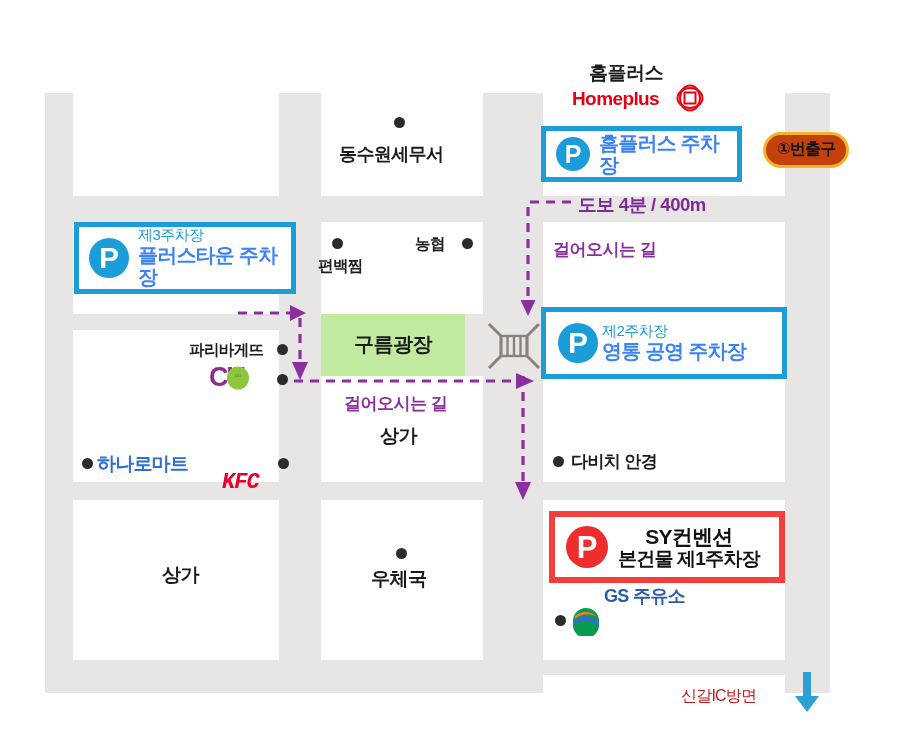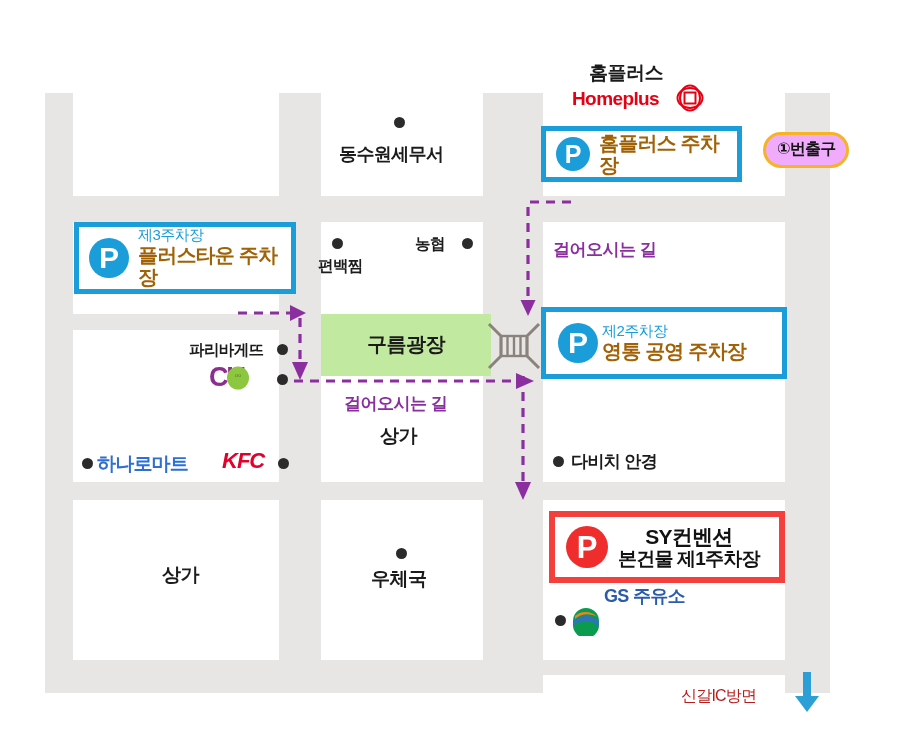--- a/index.html
+++ b/index.html
@@ -66,21 +66,21 @@
     flex:0 0 auto;
     border-radius:50%;
     display:flex;align-items:center;justify-content:center;
     color:#fff;font-weight:bold;
     font-family:"Liberation Sans",sans-serif;
   }
   .pcircle.blue{background:#1b9dd9;}
   .pcircle.red{background:#ef2d2d;}
   .ptexts{display:flex;flex-direction:column;justify-content:center;line-height:1.12;}
   .psub{font-size:15px;font-weight:normal;color:#1b9dd9;letter-spacing:-.6px;}
-  .pmain{font-size:20px;font-weight:bold;color:#a16207;letter-spacing:-.8px;}
+  .pmain{font-size:20px;font-weight:bold;color:#3b82f6;letter-spacing:-.8px;}
   .pmain-red{font-size:21px;font-weight:bold;color:#121212;letter-spacing:-.8px;}
   .psub-red{font-size:19px;font-weight:bold;color:#121212;letter-spacing:-.8px;}
   
   .route{position:absolute;pointer-events:none;}
   .route-label{
     position:absolute;
     font-size:17px;font-weight:bold;color:#8b2fa0;
     white-space:nowrap;letter-spacing:-.5px;
   }
   .route-label.big{font-size:18.5px;color:#7d2b96;}
@@ -96,39 +96,40 @@
     background:#fcbf3f;color:#ffffff;
     font-size:11.5px;font-weight:bold;
     padding:2px 9px 3px;border-radius:10px;
     letter-spacing:-.8px;margin-bottom:1px;
   }
   .station-name{
     font-size:21px;font-weight:bold;color:#141414;letter-spacing:-1.2px;
   }
   .exit{
     position:absolute;
-    border:3px solid #f7b323;background:#f0abfc;
+    border:3px solid #f7b323;background:#c2410c;
     border-radius:18px;
     padding:4px 11px 5px;
     font-size:16px;font-weight:bold;color:#141414;
     letter-spacing:-.8px;white-space:nowrap;
   }
   
   .hp-ko{
     position:absolute;font-size:19px;font-weight:bold;color:#1b1b1b;
     letter-spacing:-.5px;white-space:nowrap;
   }
   .hp-en{
     position:absolute;font-size:19px;font-weight:bold;color:#e60012;
     letter-spacing:-.6px;white-space:nowrap;
   }
   .kfc{
     position:absolute;font-size:22px;font-weight:bold;font-style:italic;
     color:#e4002b;letter-spacing:-1px;white-space:nowrap;
-    font-family:Liberation Sans, sans-serif;
+    font-family:Liberation Mono, monospace;
+    margin-top:22px;
   }
   .hanaro{
     position:absolute;font-size:19px;font-weight:bold;color:#2f6fd0;
     letter-spacing:-.8px;white-space:nowrap;
   }
   .cu-logo{
     position:absolute;font-size:27px;font-weight:bold;color:#8b2f8f;
     letter-spacing:-2px;white-space:nowrap;
   }
   .gs-text{
@@ -150,21 +151,21 @@
   <div class="roads"></div>
 
   <div class="block" style="left:73px;top:93px;width:206px;height:103px;"></div>
   <div class="block" style="left:321px;top:93px;width:162px;height:103px;"></div>
   <div class="block" style="left:543px;top:93px;width:242px;height:103px;"></div>
 
   <div class="block" style="left:73px;top:222px;width:206px;height:92px;"></div>
   <div class="block" style="left:321px;top:222px;width:162px;height:92px;"></div>
   <div class="block" style="left:543px;top:222px;width:242px;height:92px;"></div>
 
-  <div class="plaza" style="left:321px;top:314px;width:170px;height:62px;">
+  <div class="plaza" style="left:321px;top:314px;width:144px;height:62px;">
     <div class="plaza-label">구름광장</div>
   </div>
   <div class="block" style="left:543px;top:314px;width:242px;height:62px;"></div>
 
   <div class="block" style="left:73px;top:330px;width:206px;height:152px;"></div>
   <div class="block" style="left:321px;top:376px;width:162px;height:106px;"></div>
   <div class="block" style="left:543px;top:376px;width:242px;height:106px;"></div>
 
   <div class="block" style="left:73px;top:500px;width:206px;height:160px;"></div>
   <div class="block" style="left:321px;top:500px;width:162px;height:160px;"></div>
@@ -191,20 +192,21 @@
     </div>
     <div class="ptexts" style="margin-left:9px;">
       <div class="pmain">홈플러스 주차장</div>
     </div>
   </div>
 
   <svg class="route" style="left:516px;top:190px;" width="60" height="130" viewBox="0 0 60 130">
     <path d="M55 12 L12 12 L12 112" fill="none" stroke="#8b2fa0" stroke-width="3.2" stroke-dasharray="9 7"></path>
     <polygon points="12,126 4.5,110 19.5,110" fill="#8b2fa0"></polygon>
   </svg>
+  <div class="route-label big" style="left:578px;top:192px;">도보 4분 / 400m</div>
   <div class="route-label" style="left:553px;top:238px;">걸어오시는 길</div>
 
   <div class="pbox blue" style="left:74px;top:222px;width:222px;height:72px;padding-left:10px;">
     <div class="pcircle blue" style="width:40px;height:40px;font-size:30px;line-height:1;">
       <span>P</span>
     </div>
     <div class="ptexts" style="margin-left:9px;">
       <div class="psub">제3주차장</div>
       <div class="pmain">플러스타운 주차장</div>
     </div>

